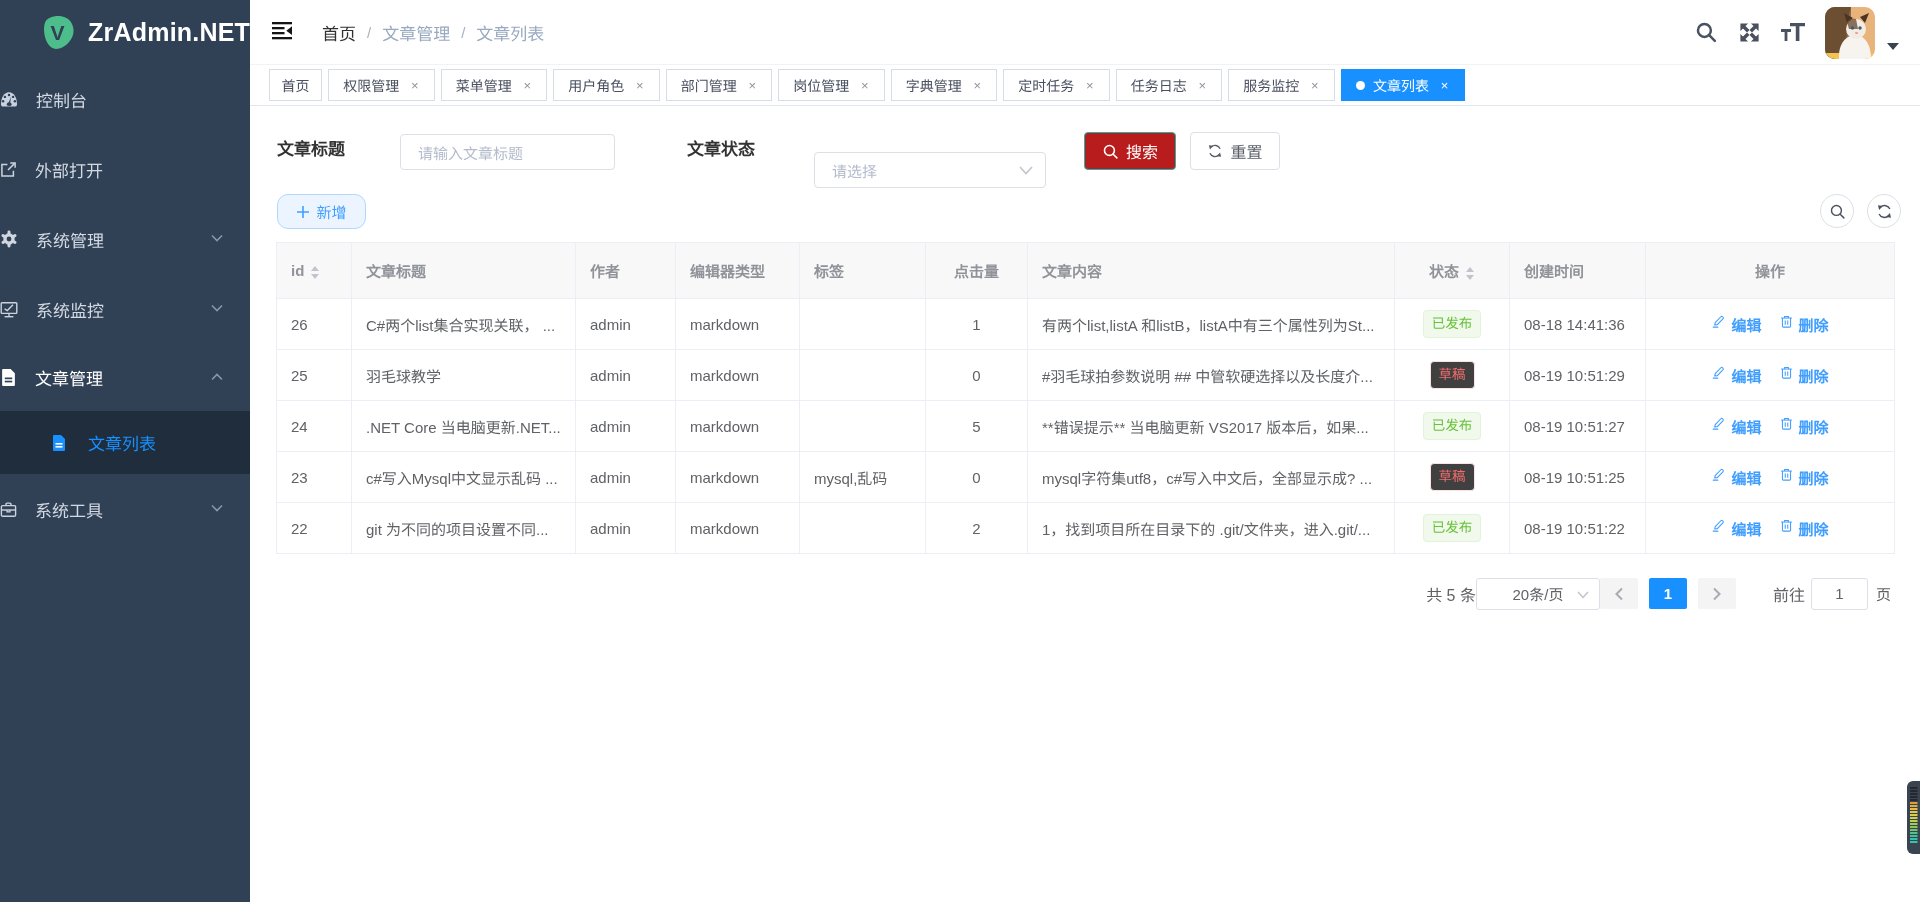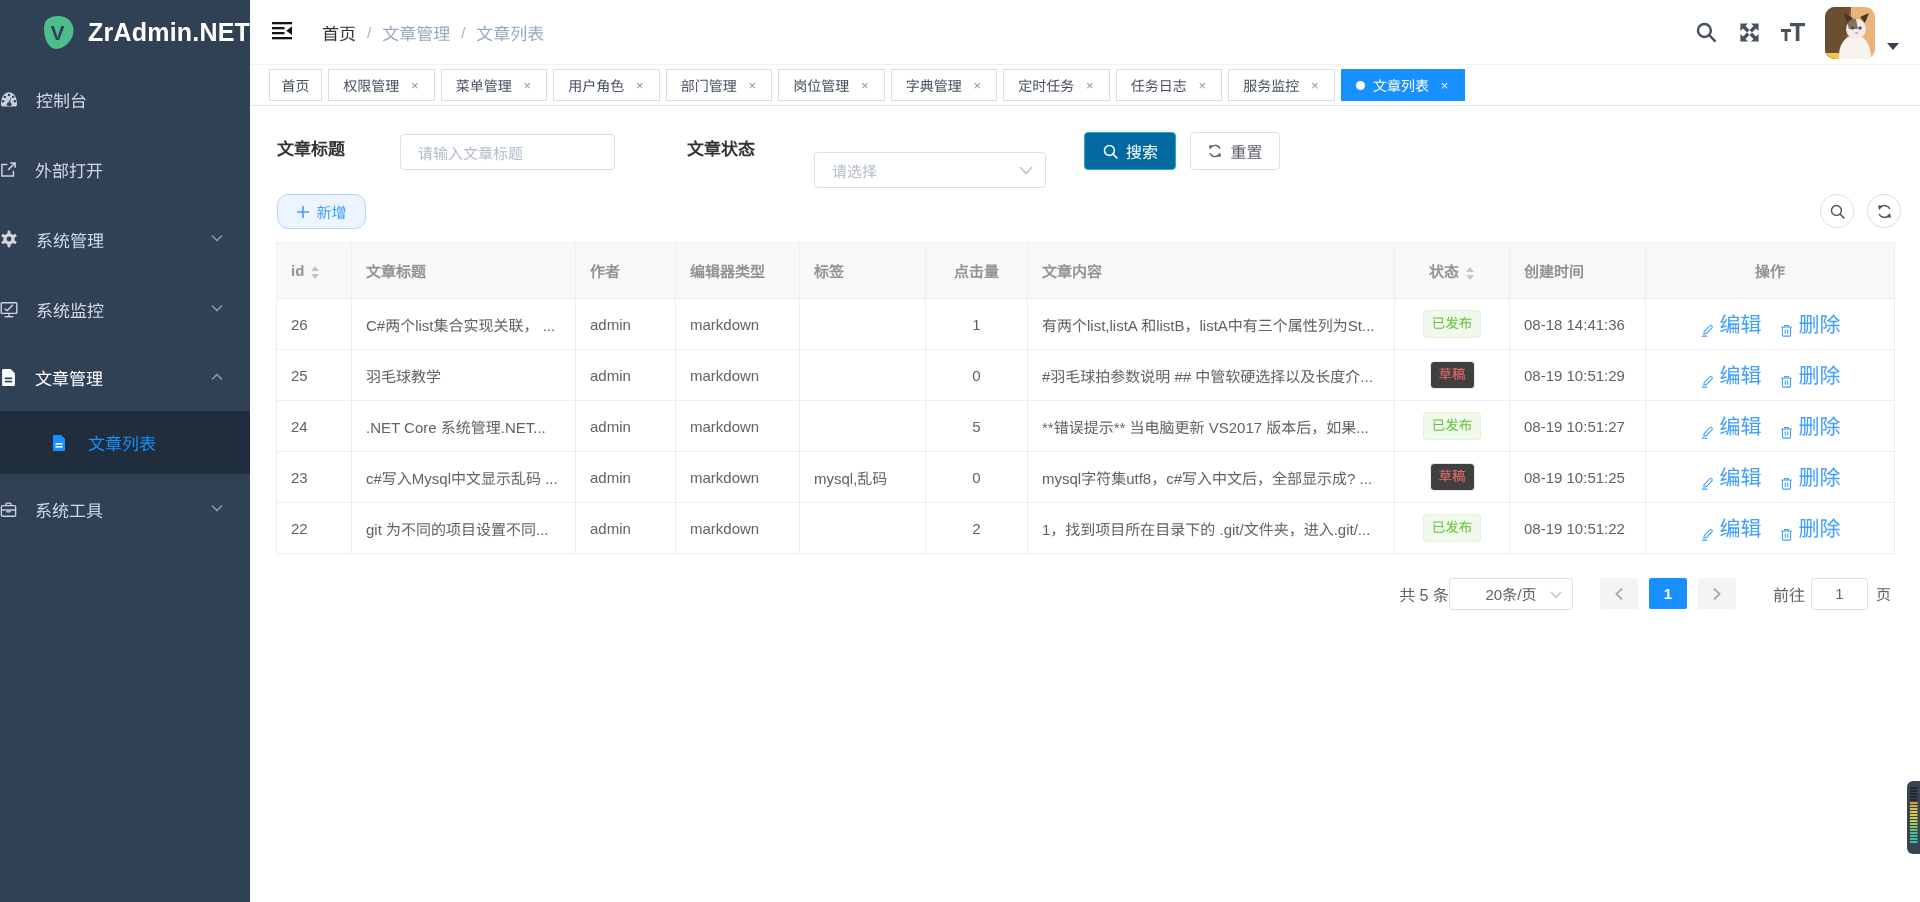--- a/index.html
+++ b/index.html
@@ -35,39 +35,39 @@
 .tag .x { color:#8c939f; font-size:13px; margin-left:11px; display:inline-block; width:9px; text-align:center; }
 .tag.active { background:#1890ff; border-color:#1890ff; color:#fff; }
 .tag.active .dot { width:9px; height:9px; border-radius:50%; background:#fff; margin-right:8px; }
 .tag.active .x { color:#fff; }
 
 .content { position:relative; width:1670px; height:794px; background:#fff; }
 .f-label { position:absolute; font-size:17px; font-weight:bold; color:#333; height:36px; line-height:36px; }
 .f-input { position:absolute; height:36px; border:1px solid #dcdfe6; border-radius:4px; background:#fff; display:flex; align-items:center; padding-left:17px; font-size:15px; color:#b4bccc; }
 .f-input .sel-arrow { position:absolute; right:12px; top:13px; }
 .btn { position:absolute; border-radius:4px; font-size:16px; display:flex; align-items:center; justify-content:center; }
-.btn-search { background:#0369a1; color:#fff; border:1px solid #1db5ac; }
+.btn-search { background:#b91c1c; color:#fff; border:1px solid #1db5ac; }
 .btn-reset { background:#fff; color:#5a5e66; border:1px solid #dcdfe6; }
 .btn-add { background:#ecf5ff; color:#409eff; border:1px solid #b3d8ff; font-size:15px; }
 .circ { position:absolute; width:34px; height:34px; border:1px solid #dcdfe6; border-radius:50%; display:flex; align-items:center; justify-content:center; background:#fff; }
 
 .tbl { position:absolute; left:26px; top:136px; width:1618px; border-collapse:collapse; table-layout:fixed; }
 .tbl th { height:56px; background:#f8f8f9; color:#909399; font-size:15px; font-weight:bold; border:1px solid #ebeef5; padding:0 14px; text-align:left; }
 .tbl td { height:51px; color:#606266; font-size:15px; border:1px solid #ebeef5; padding:0 14px; text-align:left; white-space:nowrap; overflow:hidden; }
 .tbl .ctr { text-align:center; }
 .sorter { display:inline-block; vertical-align:middle; margin-left:6px; }
 .tag-pill { display:inline-block; height:28px; line-height:26px; padding:0 8px; font-size:13.5px; border-radius:4px; }
 .pill-green { background:#f0f9eb; border:1px solid #e1f3d8; color:#67c23a; }
 .pill-red { background:#404040; border:1px solid #fde2e2; color:#f56c6c; }
-.op-link { color:#409eff; display:inline-flex; align-items:flex-end; font-size:21px; }
+.op-link { color:#409eff; display:inline-flex; align-items:flex-start; font-size:15px;font-weight:bold; }
 .op-link svg { margin-right:5px; }
 
 .pager { position:absolute; top:471px; right:29px; height:33px; display:flex; align-items:center; font-size:15px; color:#606266; }
 .pg-total { font-size:16px; }
-.pg-size { position:relative; width:124px; height:32px; border:1px solid #dcdfe6; border-radius:3px; display:flex; align-items:center; justify-content:center; color:#606266; margin-right:27px; }
+.pg-size { position:relative; width:124px; height:32px; border:1px solid #dcdfe6; border-radius:3px; display:flex; align-items:center; justify-content:center; color:#606266; }
 .pg-size .sel-arrow { position:absolute; right:10px; top:12px; }
 .pg-btn { width:38px; height:31px; background:#f4f4f5; border-radius:2px; display:flex; align-items:center; justify-content:center; color:#a8abb2; }
 .pg-num { width:38px; height:31px; background:#1890ff; border-radius:2px; color:#fff; font-weight:bold; display:flex; align-items:center; justify-content:center; margin:0 11px; }
 .pg-goto { margin-left:37px; font-size:16px; }
 .pg-input { width:57px; height:32px; border:1px solid #dcdfe6; border-radius:3px; margin:0 8px 0 6px; display:flex; align-items:center; justify-content:center; color:#606266; }
 
 .devbar { position:absolute; right:0; top:781px; width:13px; height:73px; background:#3a4350; border-radius:6px 0 0 6px; z-index:30; }
 </style>
 </head>
 <body>
@@ -349,21 +349,21 @@
                 </svg>编辑</span><span style="display:inline-block;width:17px;"></span><span class="op-link"><svg width="15" height="15" viewBox="0 0 24 24" fill="none" stroke="#409eff" stroke-width="1.7">
                   <path d="M3.5 6.5 H20.5"></path>
                   <path d="M9 6.5 V4 h6 v2.5"></path>
                   <path d="M5.5 6.5 V19.5 a1.5 1.5 0 0 0 1.5 1.5 h10 a1.5 1.5 0 0 0 1.5-1.5 V6.5"></path>
                   <path d="M10 10.5 V17"></path>
                   <path d="M14 10.5 V17"></path>
                 </svg>删除</span></td>
       </tr>
       <tr>
         <td>24</td>
-            <td>.NET Core 系统管理.NET...</td>
+            <td>.NET Core 当电脑更新.NET...</td>
             <td>admin</td>
             <td>markdown</td>
             <td></td>
             <td class="ctr">5</td>
             <td>**错误提示** 当电脑更新 VS2017 版本后，如果...</td>
         <td class="ctr"><span class="tag-pill pill-green">已发布</span></td>
             <td>08-19 10:51:27</td>
         <td class="ctr"><span class="op-link"><svg width="15" height="15" viewBox="0 0 24 24" fill="none" stroke="#409eff" stroke-width="1.7">
                   <path d="M6 17.5 L6.8 13.7 L15.8 4.4 a1.8 1.8 0 0 1 2.6 0 l0.7 0.7 a1.8 1.8 0 0 1 0 2.6 L10 17 L6 17.5 Z"></path>
                   <path d="M3.5 21 H11" stroke-linecap="round"></path>

